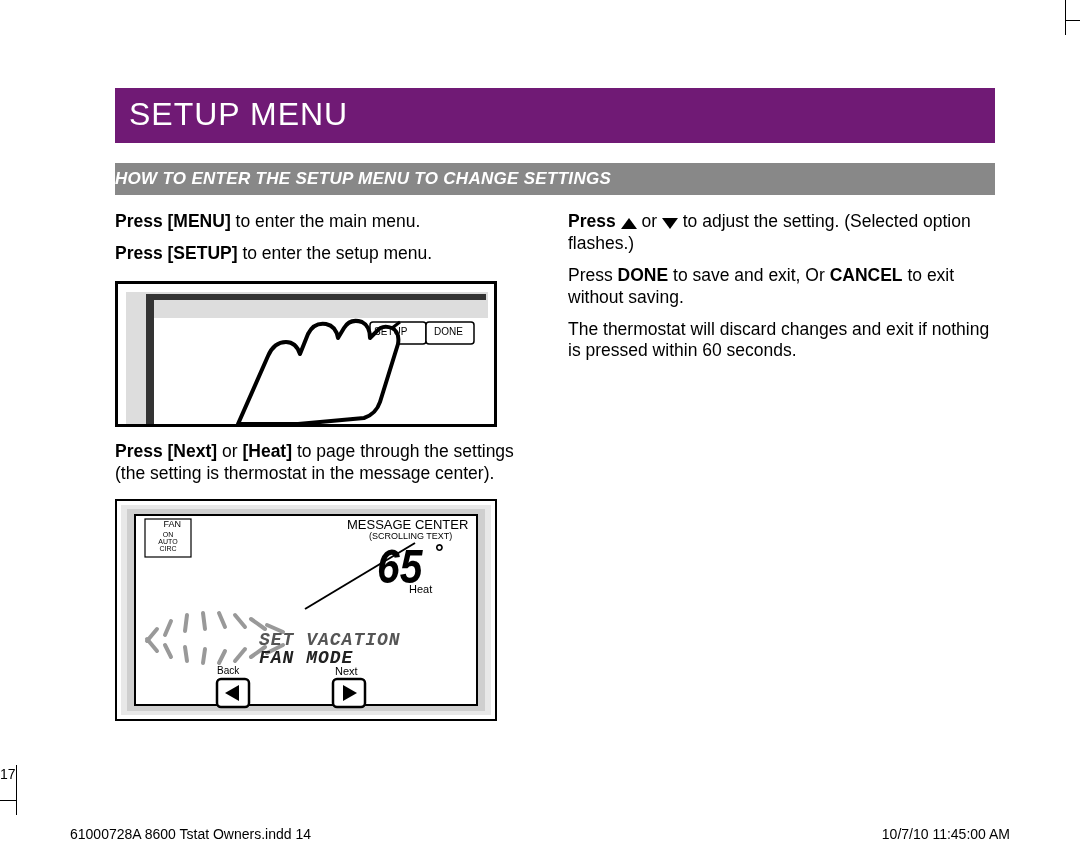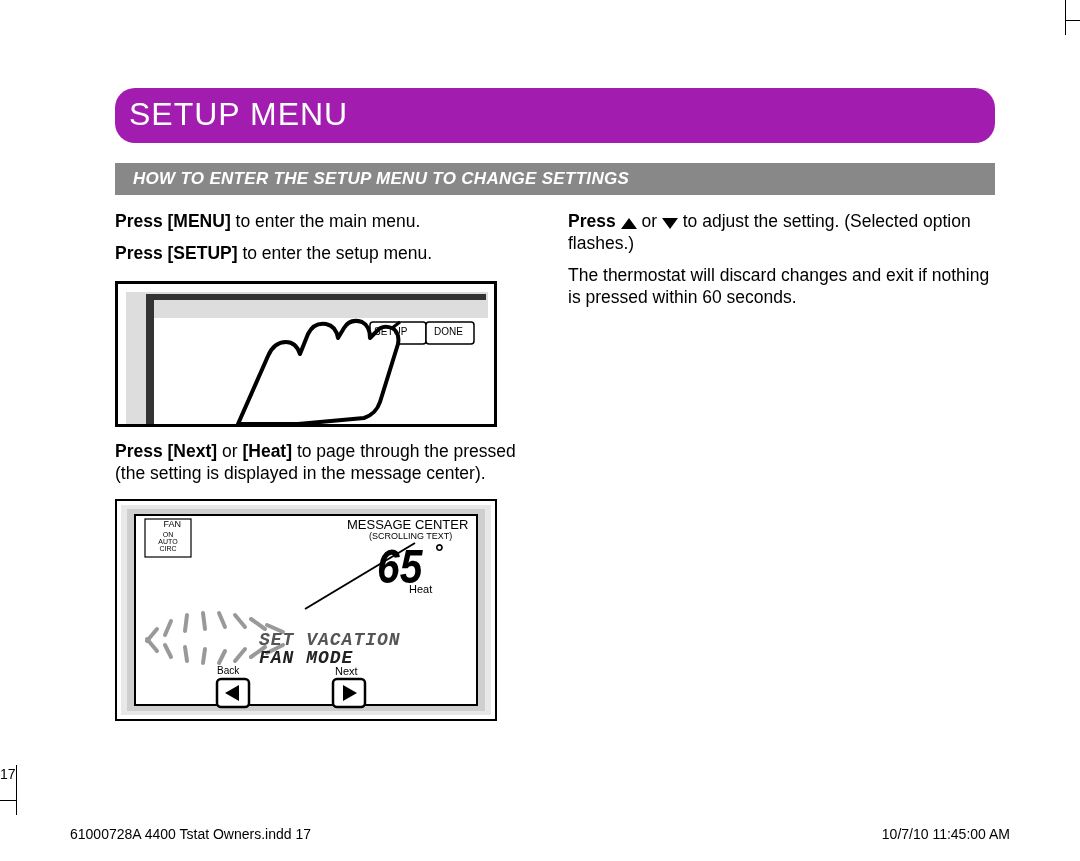--- a/index.html
+++ b/index.html
@@ -51,40 +51,39 @@
   }
 
   .content {
     position: absolute;
     left: 115px;
     top: 88px;
     width: 880px;
   }
 
   .title-bar {
-    background: #a21caf;
+    background: #701a75;
     color: #fff;
     font-family: Impact, "Arial Black", sans-serif;
     font-weight: normal;
     letter-spacing: 1px;
     font-size: 32px;
     padding: 8px 14px 10px 14px;
     text-transform: uppercase;
-    border-radius: 20px;
   }
 
   .section-bar {
     margin-top: 20px;
     background: #888;
     color: #fff;
     font-family: Arial, sans-serif;
     font-weight: bold;
     font-style: italic;
     font-size: 17px;
-    padding: 6px 10px 6px 18px;
+    padding: 6px 10px 6px 0;
     letter-spacing: 0.3px;
   }
 
   .cols {
     display: flex;
     gap: 26px;
     margin-top: 16px;
   }
   .col {
     flex: 1;
@@ -193,21 +192,21 @@
               <path d="M120 140 L150 72 Q156 58 168 58 Q178 58 182 70 L190 50 Q196 38 208 40 Q218 42 220 54 L226 44 Q232 34 244 38 Q252 42 252 54 L258 48 Q264 40 274 44 Q282 48 280 60 L262 118 Q258 130 246 134 L180 140 Z"></path>
             </g>
 
             <line x1="274" y1="44" x2="282" y2="38" stroke="#000" stroke-width="3"></line>
           </svg>
           <div style="position:absolute;left:256px;top:42px;font-size:10px;font-family:Arial;">SETUP</div>
           <div style="position:absolute;left:316px;top:42px;font-size:10px;font-family:Arial;">DONE</div>
         </div>
 
         <p>
-          <span class="b">Press [Next]</span><span> or </span><span class="b">[Heat]</span><span> to page through the pressed (the setting is displayed in the message center).</span>
+          <span class="b">Press [Next]</span><span> or </span><span class="b">[Heat]</span><span> to page through the settings (the setting is thermostat in the message center).</span>
         </p>
 
         <div class="fig2">
           <svg width="378" height="218" viewBox="0 0 378 218">
 
             <rect x="4" y="4" width="370" height="210" fill="#e8e8e8"></rect>
             <rect x="10" y="8" width="358" height="202" fill="#cfcfcf"></rect>
             <rect x="18" y="14" width="342" height="190" fill="#fff" stroke="#000" stroke-width="2"></rect>
 
             <line x1="188" y1="108" x2="298" y2="42" stroke="#000" stroke-width="2"></line>
@@ -254,26 +253,29 @@
           <div style="position:absolute;left:142px;top:146px;font-size:18px;font-family:'Courier New',monospace;font-style:italic;font-weight:bold;letter-spacing:1px;color:#222;">FAN MODE</div>
           <div style="position:absolute;left:100px;top:164px;font-size:10px;font-family:Arial;">Back</div>
           <div style="position:absolute;left:218px;top:164px;font-size:11px;font-family:Arial;">Next</div>
         </div>
       </div>
 
       <div class="col">
         <p>
           <span class="b">Press </span><span class="arrow up"></span><span> or </span><span class="arrow down"></span><span> to adjust the setting. (Selected option flashes.)</span>
         </p>
+        <p>
+          <span>Press </span><span class="b">DONE</span><span> to save and exit, Or </span><span class="b">CANCEL</span><span> to exit without saving.</span>
+        </p>
         <p>The thermostat will discard changes and exit if nothing is pressed within 60 seconds.</p>
       </div>
 
     </div>
   </div>
 
   <div class="page-num">17</div>
 
   <div class="footer">
-    <span>61000728A 4400 Tstat Owners.indd   17</span>
+    <span>61000728A 8600 Tstat Owners.indd   14</span>
     <span>10/7/10   11:45:00 AM</span>
   </div>
 
 </div>
 
 </body></html>

